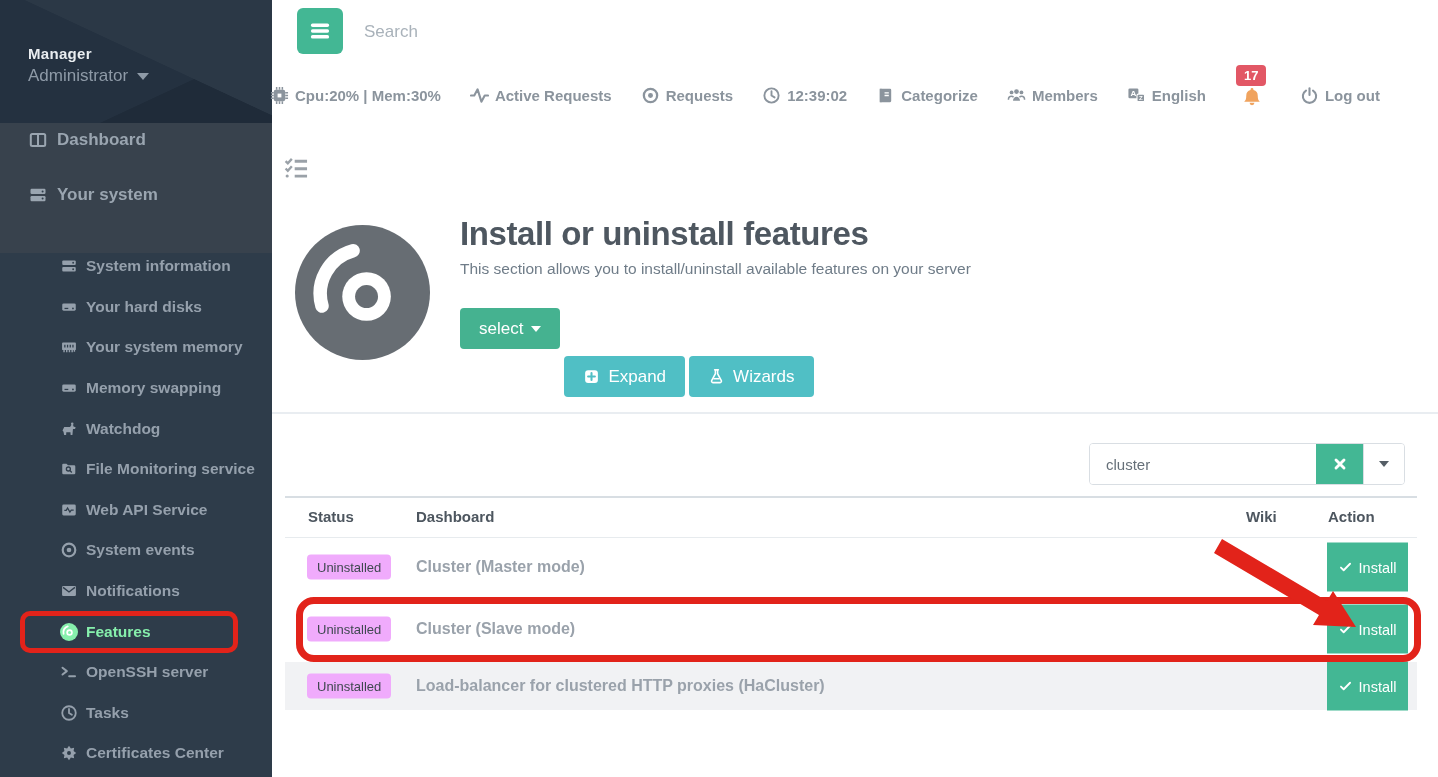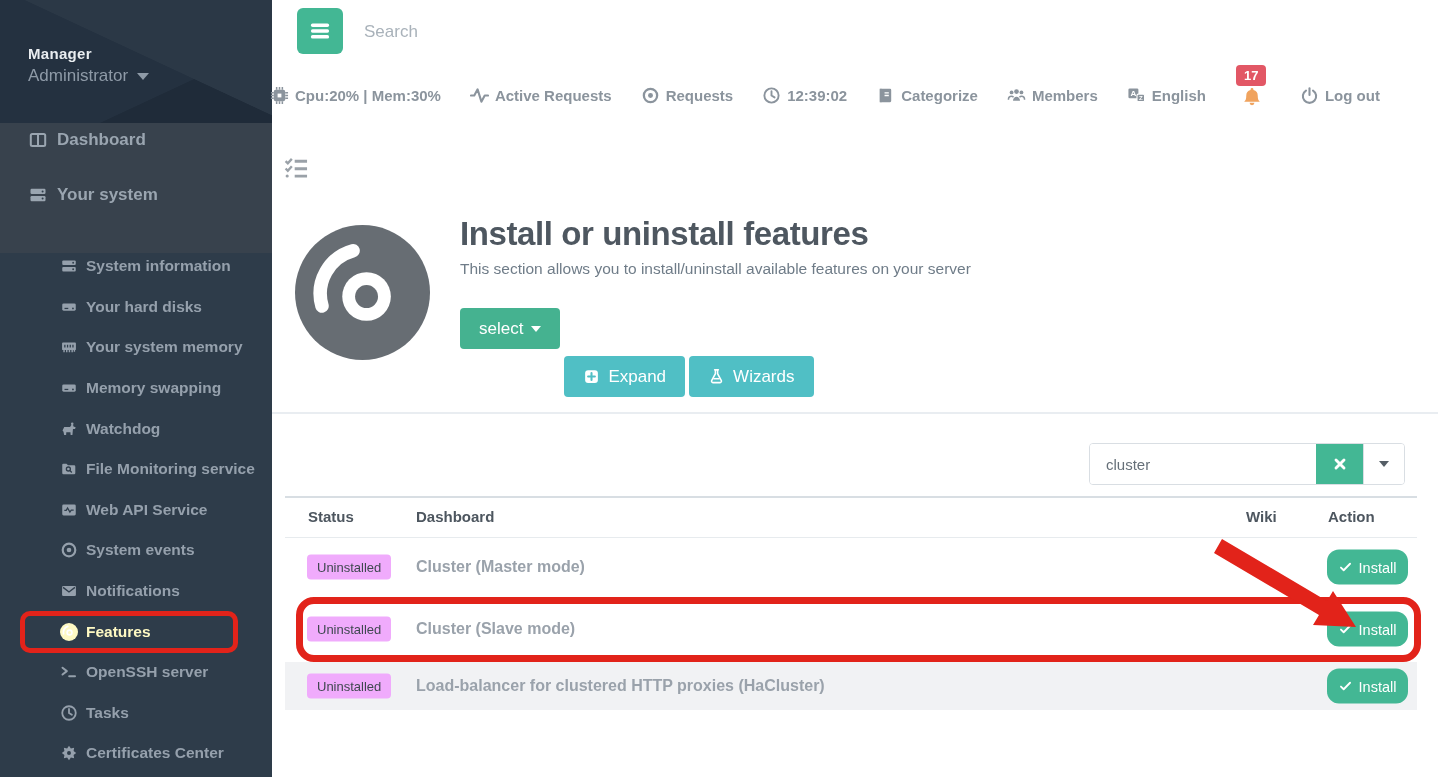--- a/index.html
+++ b/index.html
@@ -19,21 +19,21 @@
   .user-role { position:absolute; left:28px; top:66px; font-size:17px; color:#8e9aa7; display:flex; align-items:center; gap:9px; cursor:pointer; }
   .caret-down { width:0; height:0; border-left:6px solid transparent; border-right:6px solid transparent; border-top:7px solid #8e9aa7; display:inline-block; }
 
   .primary-nav { position:absolute; left:0; top:123px; width:272px; height:130px; background:#38424d; padding-top:7px; }
   .prow { display:flex; align-items:flex-start; height:55px; padding-left:28px; gap:9px; color:#9aa5b0; font-size:17px; font-weight:700; cursor:pointer; }
   .prow .ic { width:20px; height:20px; flex:none; }
 
   .subnav { position:absolute; left:0; top:246px; width:272px; }
   .snrow { display:flex; align-items:center; height:40.6px; padding-left:60px; gap:8px; color:#95a0ac; font-size:15.5px; font-weight:700; cursor:pointer; white-space:nowrap; }
   .snrow .ic { width:18px; height:18px; flex:none; }
-  .snrow.active { color:#fef9c3; }
+  .snrow.active { color:#86efac; }
 
   .feature-ring { position:absolute; left:20px; top:611px; width:218px; height:42px; border:5px solid #e2231a; border-radius:10px; z-index:4; pointer-events:none; }
 
   
   .content { position:absolute; left:272px; top:0; width:1166px; height:777px; background:#fff; }
 
   .hamburger { position:absolute; left:25px; top:8px; width:46px; height:46px; background:#43b794; border:none; border-radius:6px; display:flex; align-items:center; justify-content:center; cursor:pointer; }
   .search-input { position:absolute; left:92px; top:17px; width:320px; height:30px; border:none; outline:none; font-size:17px; color:#55606a; font-family:"Liberation Sans",sans-serif; background:transparent; }
   .search-input::placeholder { color:#a9b2ba; }
 
@@ -69,21 +69,21 @@
   .th { position:absolute; top:368px; font-size:15px; font-weight:700; color:#4d565f; }
   .th-status { left:36px; } .th-software { left:144px; } .th-wiki { left:974px; } .th-action { left:1056px; }
   .thead-underline { position:absolute; top:397px; left:13px; right:21px; border-top:1px solid #e7ebee; }
 
   .trow { position:absolute; left:13px; right:21px; }
   .trow-1 { top:398px; height:58px; background:#fff; }
   .trow-2 { top:456px; height:66px; background:#fff; }
   .trow-3 { top:522px; height:48px; background:#f1f2f4; }
   .status-badge { position:absolute; left:22px; top:50%; transform:translateY(-50%); background:#f0abfc; color:#3f4850; font-size:13px; padding:5px 10px; border-radius:4px; white-space:nowrap; }
   .sw-name { position:absolute; left:131px; top:50%; transform:translateY(-50%); font-size:16px; font-weight:600; color:#9aa2ab; white-space:nowrap; }
-  .install-btn { position:absolute; left:1042px; top:50%; transform:translateY(-50%); width:81px; height:35px; background:#43b794; border:none; border-radius:12px; color:#fff; font-size:14.5px; font-family:"Liberation Sans",sans-serif; display:flex; align-items:center; justify-content:center; gap:7px; cursor:pointer; }
+  .install-btn { position:absolute; left:1042px; top:50%; transform:translateY(-50%); width:81px; height:49px; background:#43b794; border:none; border-radius:0; color:#fff; font-size:14.5px; font-family:"Liberation Sans",sans-serif; display:flex; align-items:center; justify-content:center; gap:7px; cursor:pointer; }
   .install-btn .ic { width:13px; height:13px; }
 
   .annotation-box { position:absolute; left:24px; top:457px; width:1125px; height:65px; border:7px solid #e2231a; border-radius:18px; z-index:5; pointer-events:none; }
   .annotation-arrow { position:absolute; left:900px; top:390px; width:500px; height:130px; z-index:6; pointer-events:none; }
 
   .icdefs { position:absolute; width:0; height:0; overflow:hidden; }
   .ic { display:inline-block; }
 </style>
 </head>
 <body>

